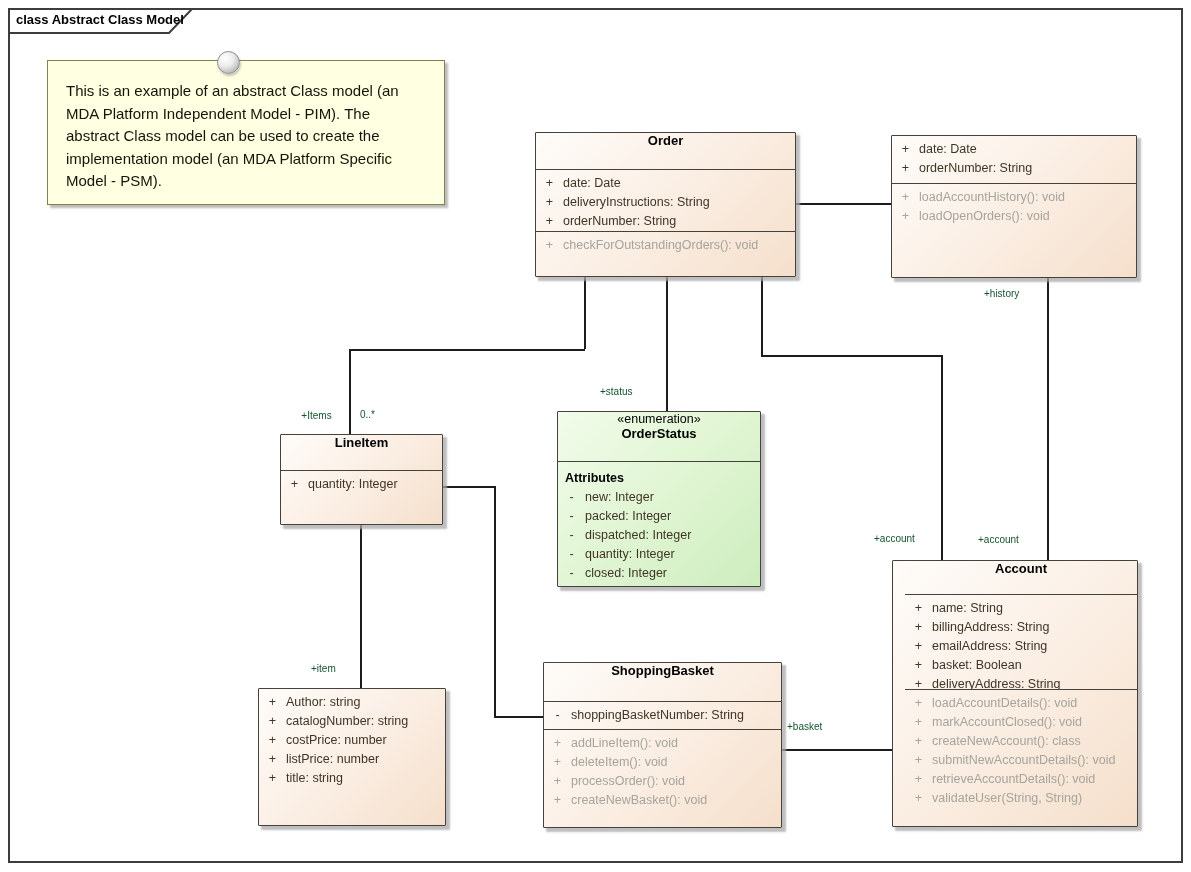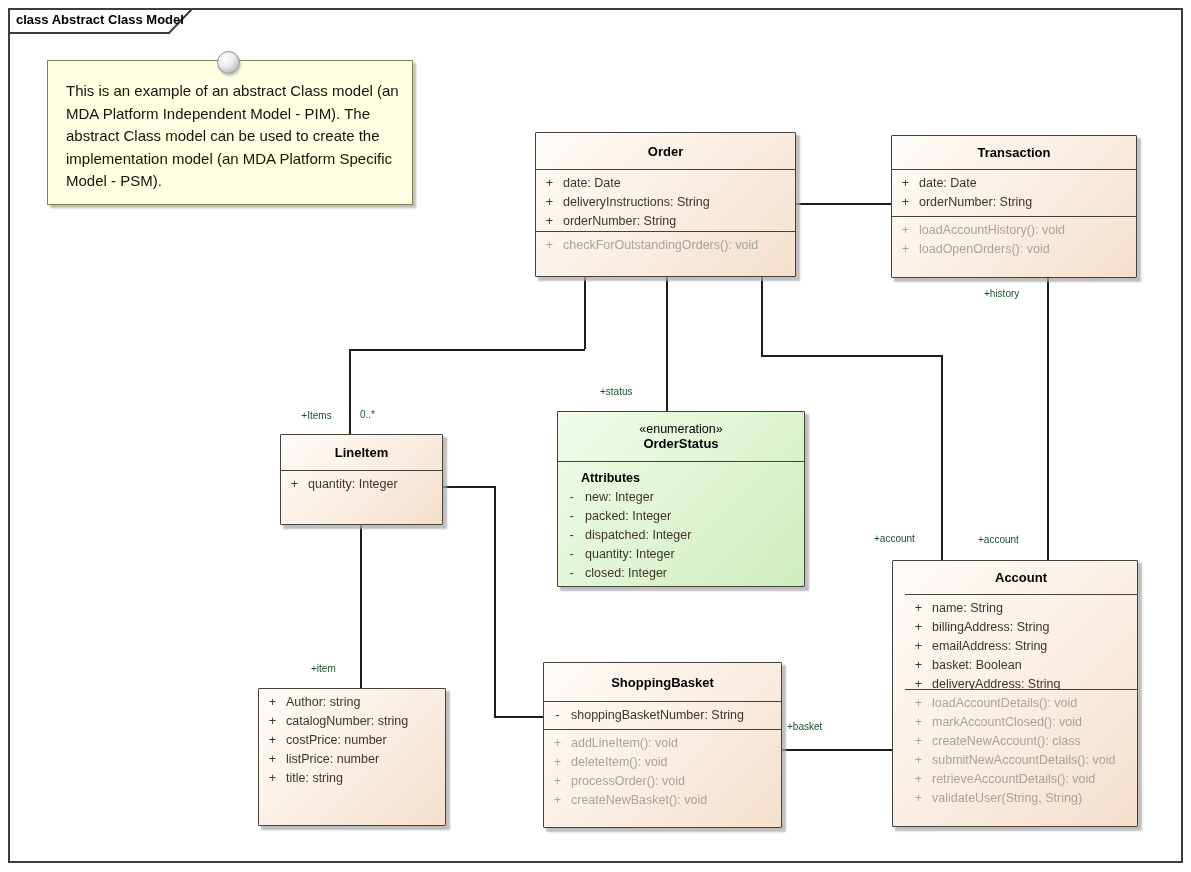--- a/index.html
+++ b/index.html
@@ -6,46 +6,46 @@
   html, body { width: 1191px; height: 872px; background: #ffffff;
     font-family: "Liberation Sans", sans-serif; overflow: hidden; position: relative; }
   .canvas { position: absolute; left: 0; top: 0; width: 1191px; height: 872px; }
 
   .frame { position: absolute; left: 8px; top: 8px; width: 1175px; height: 855px;
     border: 2px solid #3d3d3d; background: transparent; }
   .frame-tab { position: absolute; left: 8px; top: 8px; }
   .frame-title { position: absolute; left: 16px; top: 12px; font-size: 13px;
     font-weight: bold; color: #000; white-space: nowrap; }
 
-  .note { position: absolute; left: 47px; top: 60px; width: 366px; height: 145px;
+  .note { position: absolute; left: 47px; top: 60px; width: 398px; height: 145px;
     background: #ffffe1; border: 1.4px solid #82824e;
     box-shadow: 3px 3px 2px rgba(165,165,165,0.75); }
   .note-text { position: absolute; left: 18px; top: 19px; width: 336px;
     font-size: 15px; line-height: 22.5px; color: #14140a; }
   .pin { position: absolute; left: 217px; top: 51px; width: 23px; height: 23px;
     border-radius: 50%; border: 1px solid #8e8e8e;
     background: radial-gradient(circle at 35% 30%, #ffffff 0%, #ececec 40%, #bdbdbd 75%, #a3a3a3 100%);
     box-shadow: 1px 2px 2px rgba(150,150,150,0.5); }
 
   .uml-class { position: absolute; border: 1.4px solid #45423e;
     background: linear-gradient(135deg, #fefcf9 0%, #fbf0e6 45%, #f5dfcb 100%);
     box-shadow: 3.5px 3.5px 2px rgba(168,168,168,0.75);
     display: flex; flex-direction: column; border-radius: 1px; }
   .uml-class.green { background: linear-gradient(135deg, #f1fbea 0%, #e2f6d5 45%, #cdedbe 100%); }
   .sec { overflow: hidden; }
   .sec + .sec { border-top: 1.4px solid #45423e; }
-  .name-sec { display: flex; flex-direction: column; align-items: center; justify-content: center; }
+  .name-sec { display: flex; flex-direction: column; align-items: center; }
   .cls-name { font-size: 13px; font-weight: bold; color: #000; }
   .stereo { font-size: 12.5px; color: #000; }
   .row { display: flex; font-size: 12.5px; line-height: 19px; color: #3f3526; }
   .row .vis { width: 27px; flex: 0 0 27px; text-align: center; }
   .row .txt { white-space: nowrap; }
   .row.op { color: #a7a49d; }
   .attr-heading { font-size: 12.5px; font-weight: bold; color: #000;
-    line-height: 19px; padding-left: 23px; }
+    line-height: 19px; padding-left: 7px; }
   .pad-t { padding-top: 4px; }
 
   .seg { position: absolute; background: #1c1c1c; }
   .lbl { position: absolute; font-size: 10px; color: #14532d; white-space: nowrap; }
 </style>
 </head>
 <body>
 
 <div class="canvas">
 
@@ -120,23 +120,20 @@
     </div>
     <div class="sec pad-t" style="flex:1;">
       <div class="row op">
         <span class="vis">+</span>
         <span class="txt">checkForOutstandingOrders(): void</span>
       </div>
     </div>
   </div>
 
   <div class="uml-class" style="left:891px; top:135px; width:246px; height:143px;">
-    <div class="sec name-sec" style="height:33px;">
-      <span class="cls-name">Transaction</span>
-    </div>
     <div class="sec pad-t" style="height:47px;">
       <div class="row">
         <span class="vis">+</span>
         <span class="txt">date: Date</span>
       </div>
       <div class="row">
         <span class="vis">+</span>
         <span class="txt">orderNumber: String</span>
       </div>
     </div>
@@ -157,21 +154,21 @@
       <span class="cls-name">LineItem</span>
     </div>
     <div class="sec pad-t" style="flex:1;">
       <div class="row">
         <span class="vis">+</span>
         <span class="txt">quantity: Integer</span>
       </div>
     </div>
   </div>
 
-  <div class="uml-class green" style="left:557px; top:411px; width:248px; height:176px;">
+  <div class="uml-class green" style="left:557px; top:411px; width:204px; height:176px;">
     <div class="sec name-sec" style="height:49px;">
       <span class="stereo">«enumeration»</span>
       <span class="cls-name">OrderStatus</span>
     </div>
     <div class="sec" style="flex:1; padding-top:7px;">
       <div class="attr-heading">Attributes</div>
       <div class="row">
         <span class="vis">-</span>
         <span class="txt">new: Integer</span>
       </div>

